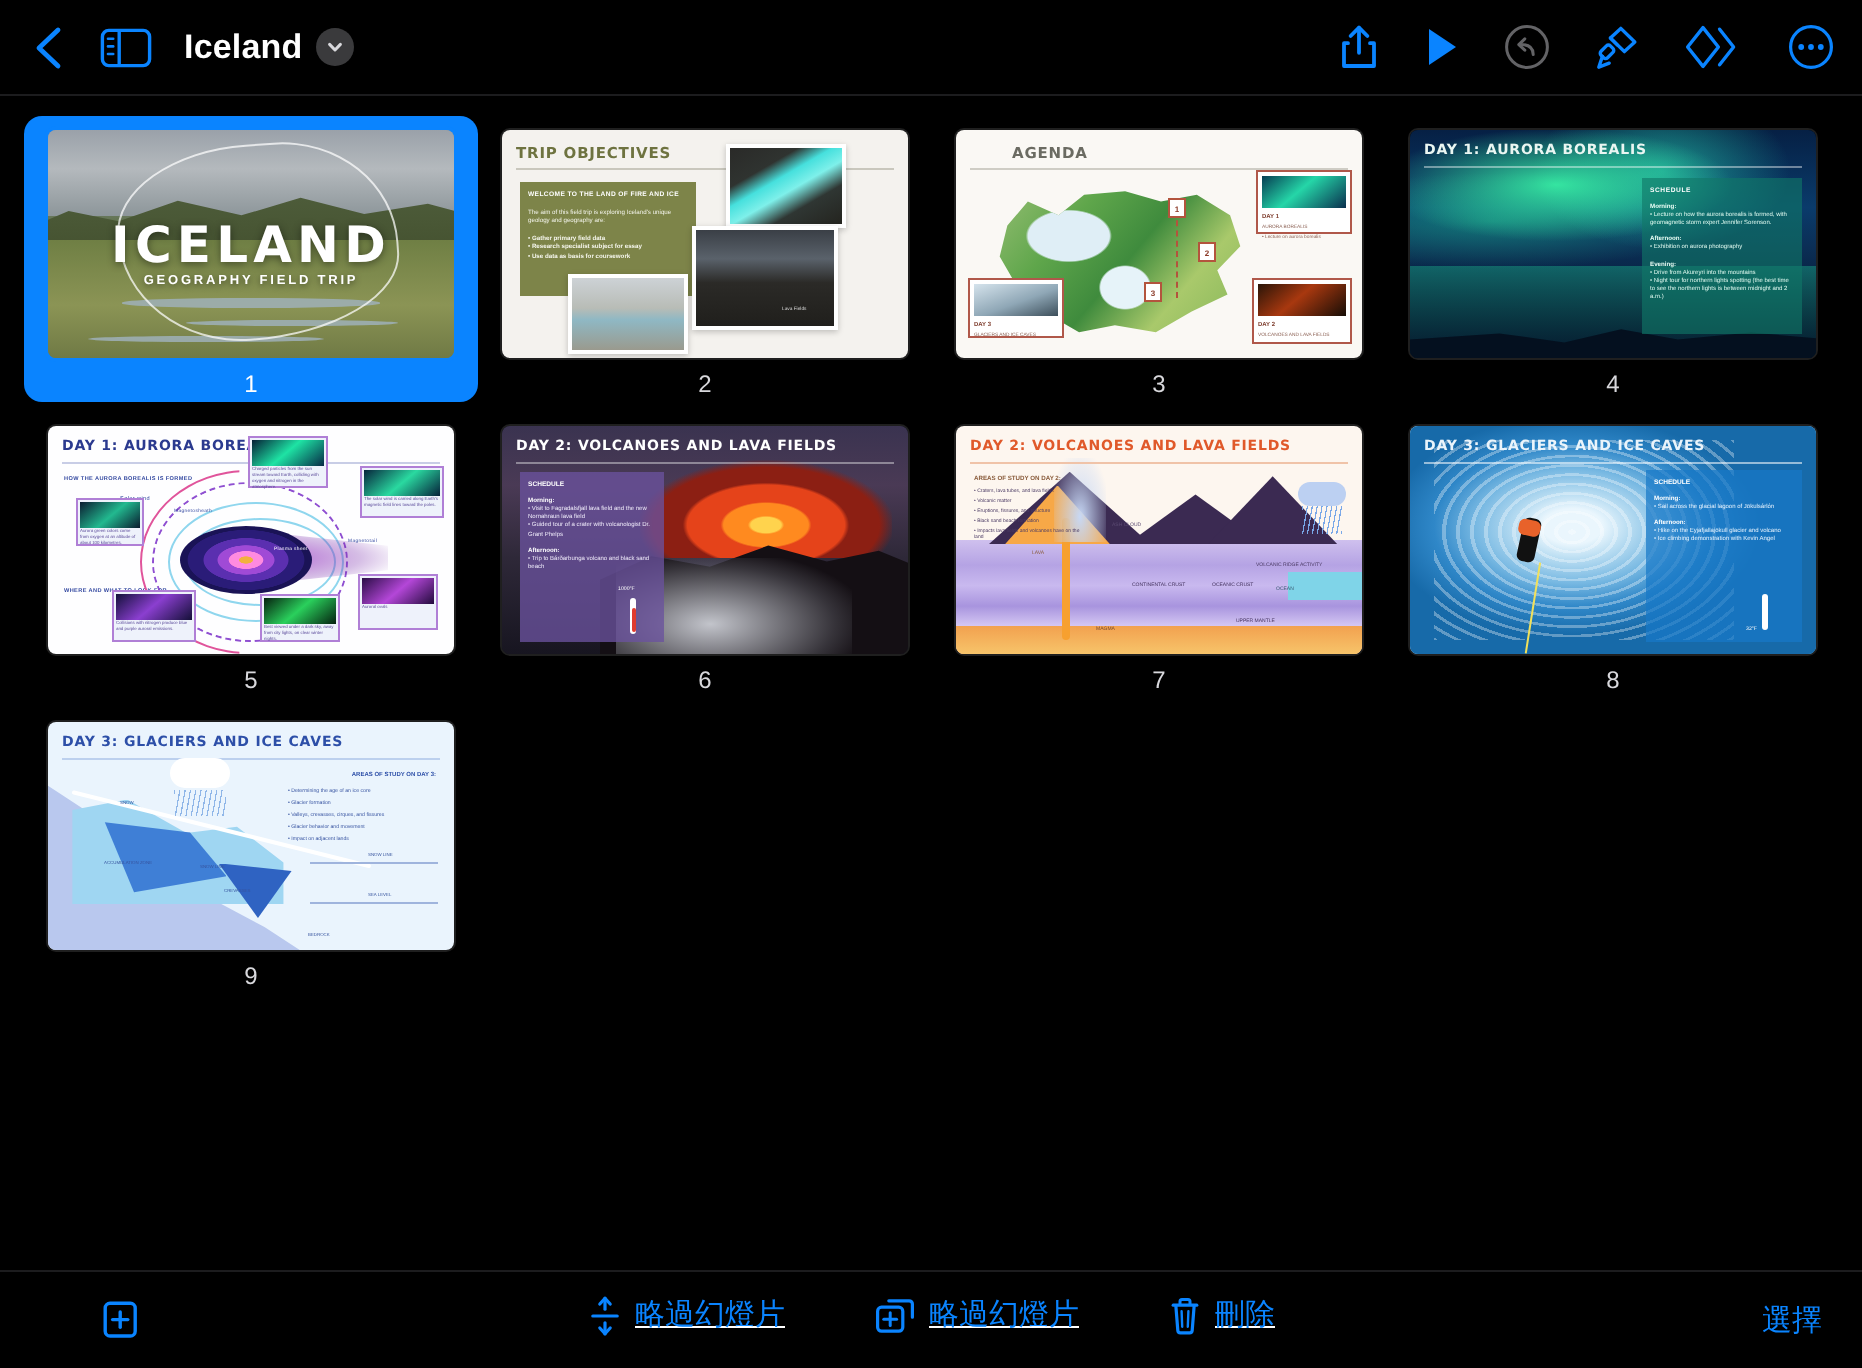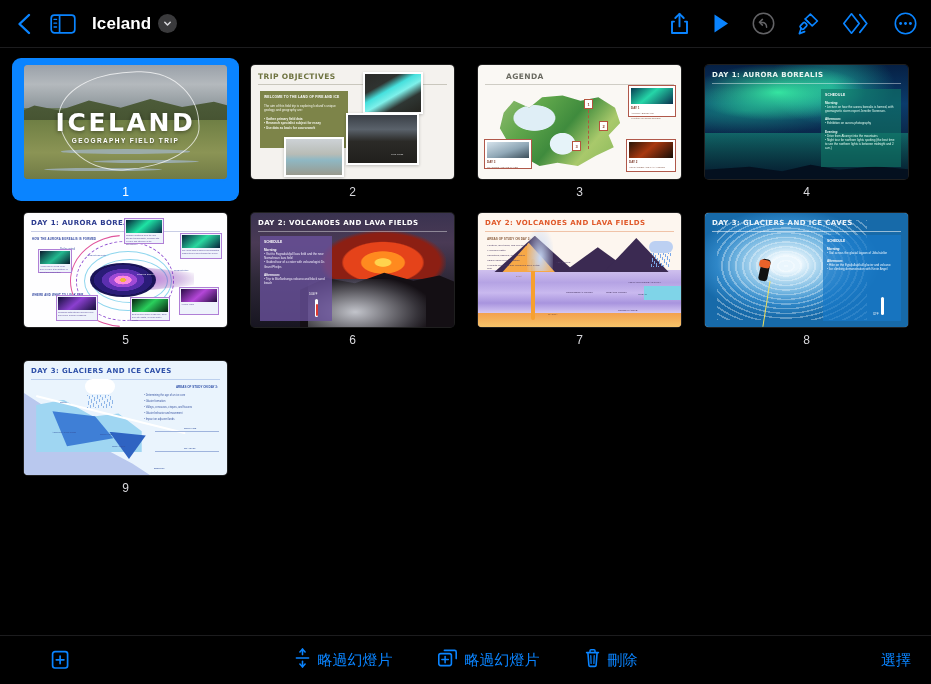--- a/index.html
+++ b/index.html
@@ -256,21 +256,21 @@
   
   .bottombar{
     flex:0 0 48px;height:48px;background:#000;border-top:1px solid #1c1c1e;
     display:flex;align-items:center;position:relative;
   }
   .bb-add{margin-left:48px;cursor:pointer;display:flex;align-items:center;}
   .bb-center{
     position:absolute;left:0;right:0;display:flex;align-items:center;justify-content:center;gap:44px;
     pointer-events:none;
   }
-  .bb-item{display:flex;align-items:center;gap:7px;cursor:pointer;pointer-events:auto;}
+  .bb-item{display:flex;gap:7px;cursor:pointer;pointer-events:auto;text-decoration:underline;}
   .bb-item .lab{color:#0a84ff;font-size:15px;font-family:"DejaVu Sans","Liberation Sans",sans-serif;}
   .bb-right{margin-left:auto;margin-right:20px;}
   .bb-right .lab{color:#0a84ff;font-size:15px;font-family:"DejaVu Sans","Liberation Sans",sans-serif;cursor:pointer;}
 </style>
 </head>
 <body>
 
 <div class="app">
 
   <div class="topbar">

